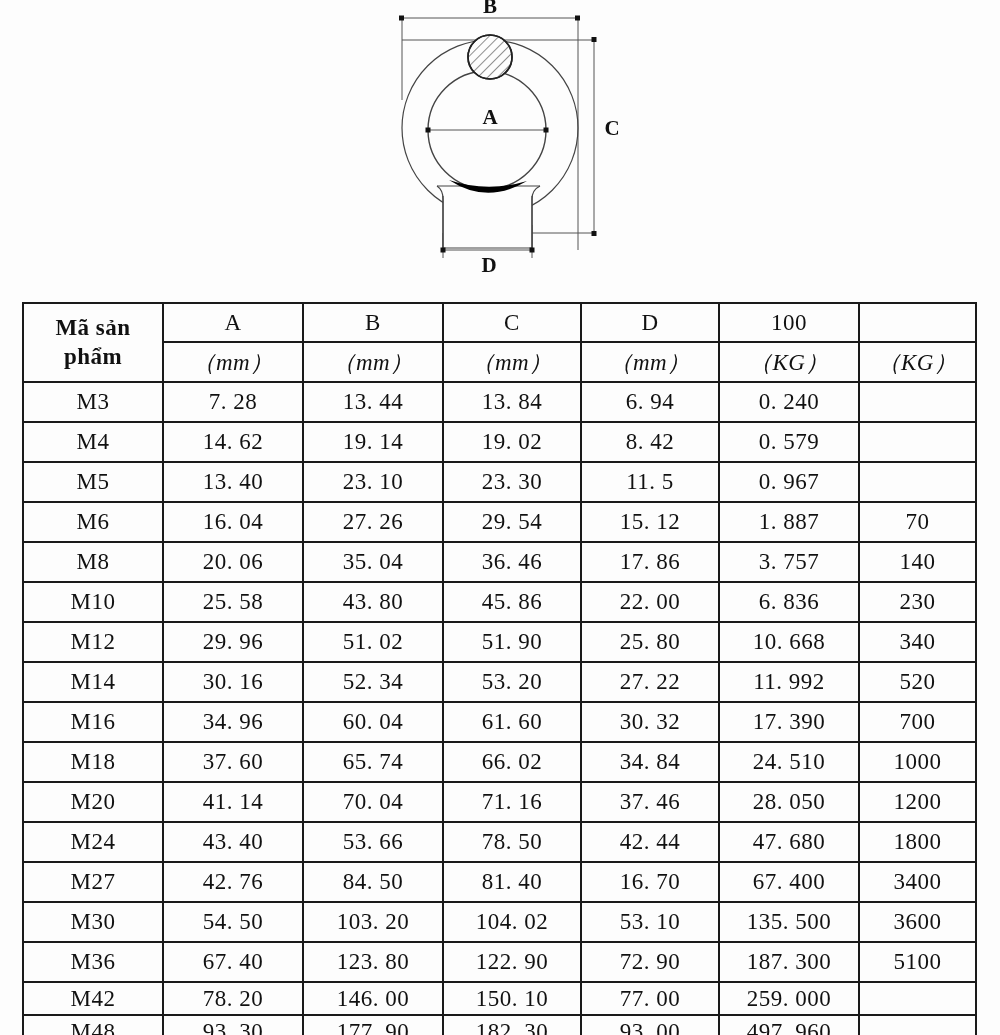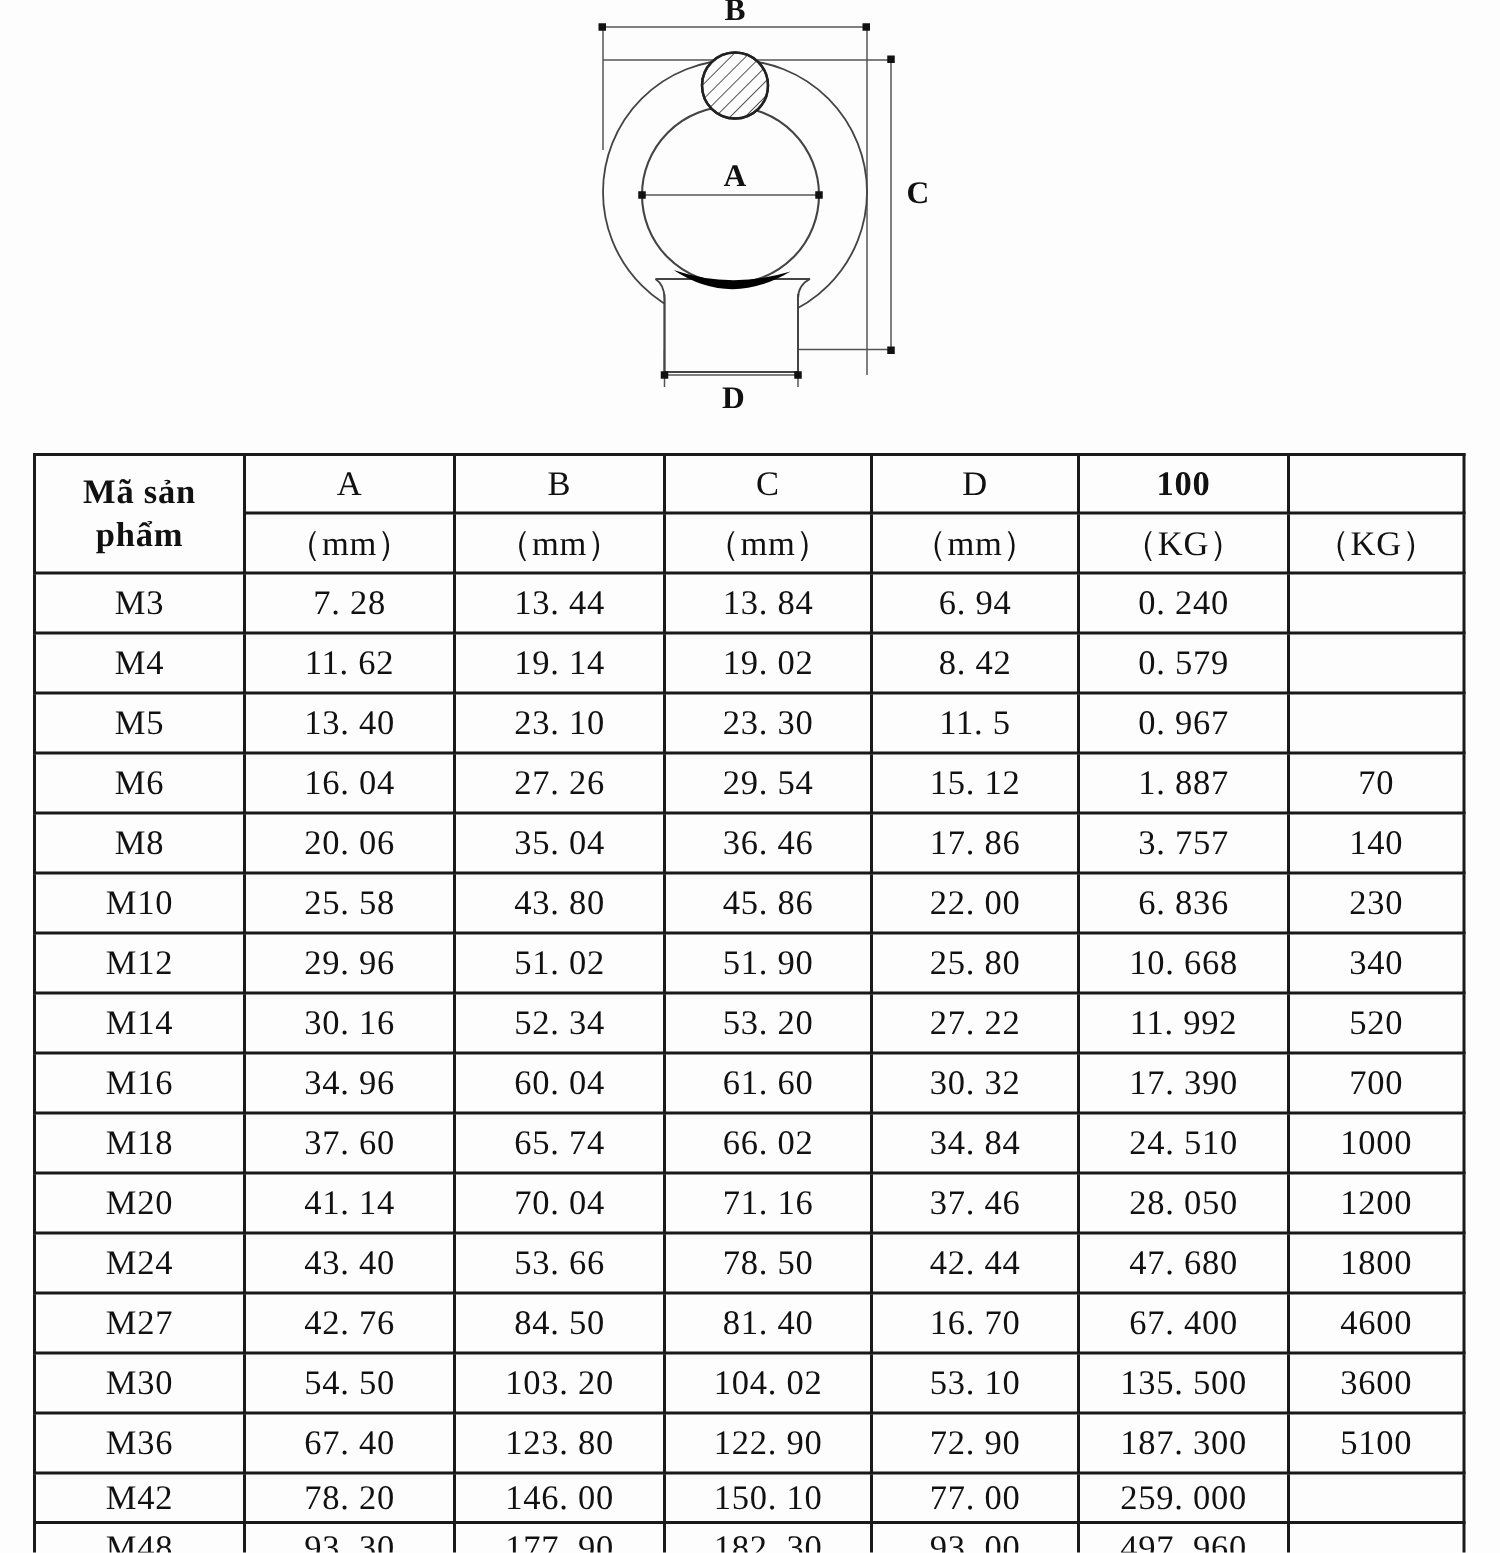--- a/index.html
+++ b/index.html
@@ -66,24 +66,23 @@
   }
   td.hdr-letter {
     font-size: 23px;
   }
   td.hdr-unit {
     font-size: 22px;
   }
   td.hdr-left {
     text-align: left;
     padding-left: 10px;
-    font-weight: bold;
   }
   tr.hdr-row1 td { height: 37px; }
-  tr.hdr-row2 td { height: 38px; }
+  tr.hdr-row2 td { height: 38px; font-style: italic; }
   tr.data-row td { height: 38px; }
   tr.data-row-short td { height: 31px; }
 
   col.c-code { width: 140px; }
   col.c-a    { width: 140px; }
   col.c-b    { width: 140px; }
   col.c-c    { width: 138px; }
   col.c-d    { width: 138px; }
   col.c-w    { width: 140px; }
   col.c-l    { width: 117px; }
@@ -193,21 +192,21 @@
           <td>M3</td>
           <td>7. 28</td>
           <td>13. 44</td>
           <td>13. 84</td>
           <td>6. 94</td>
           <td>0. 240</td>
           <td></td>
         </tr>
         <tr class="data-row">
           <td>M4</td>
-          <td>11. 62</td>
+          <td>14. 62</td>
           <td>19. 14</td>
           <td>19. 02</td>
           <td>8. 42</td>
           <td>0. 579</td>
           <td></td>
         </tr>
         <tr class="data-row">
           <td>M5</td>
           <td>13. 40</td>
           <td>23. 10</td>
@@ -297,21 +296,21 @@
           <td>47. 680</td>
           <td>1800</td>
         </tr>
         <tr class="data-row">
           <td>M27</td>
           <td>42. 76</td>
           <td>84. 50</td>
           <td>81. 40</td>
           <td>16. 70</td>
           <td>67. 400</td>
-          <td>4600</td>
+          <td>3400</td>
         </tr>
         <tr class="data-row">
           <td>M30</td>
           <td>54. 50</td>
           <td>103. 20</td>
           <td>104. 02</td>
           <td>53. 10</td>
           <td>135. 500</td>
           <td>3600</td>
         </tr>

